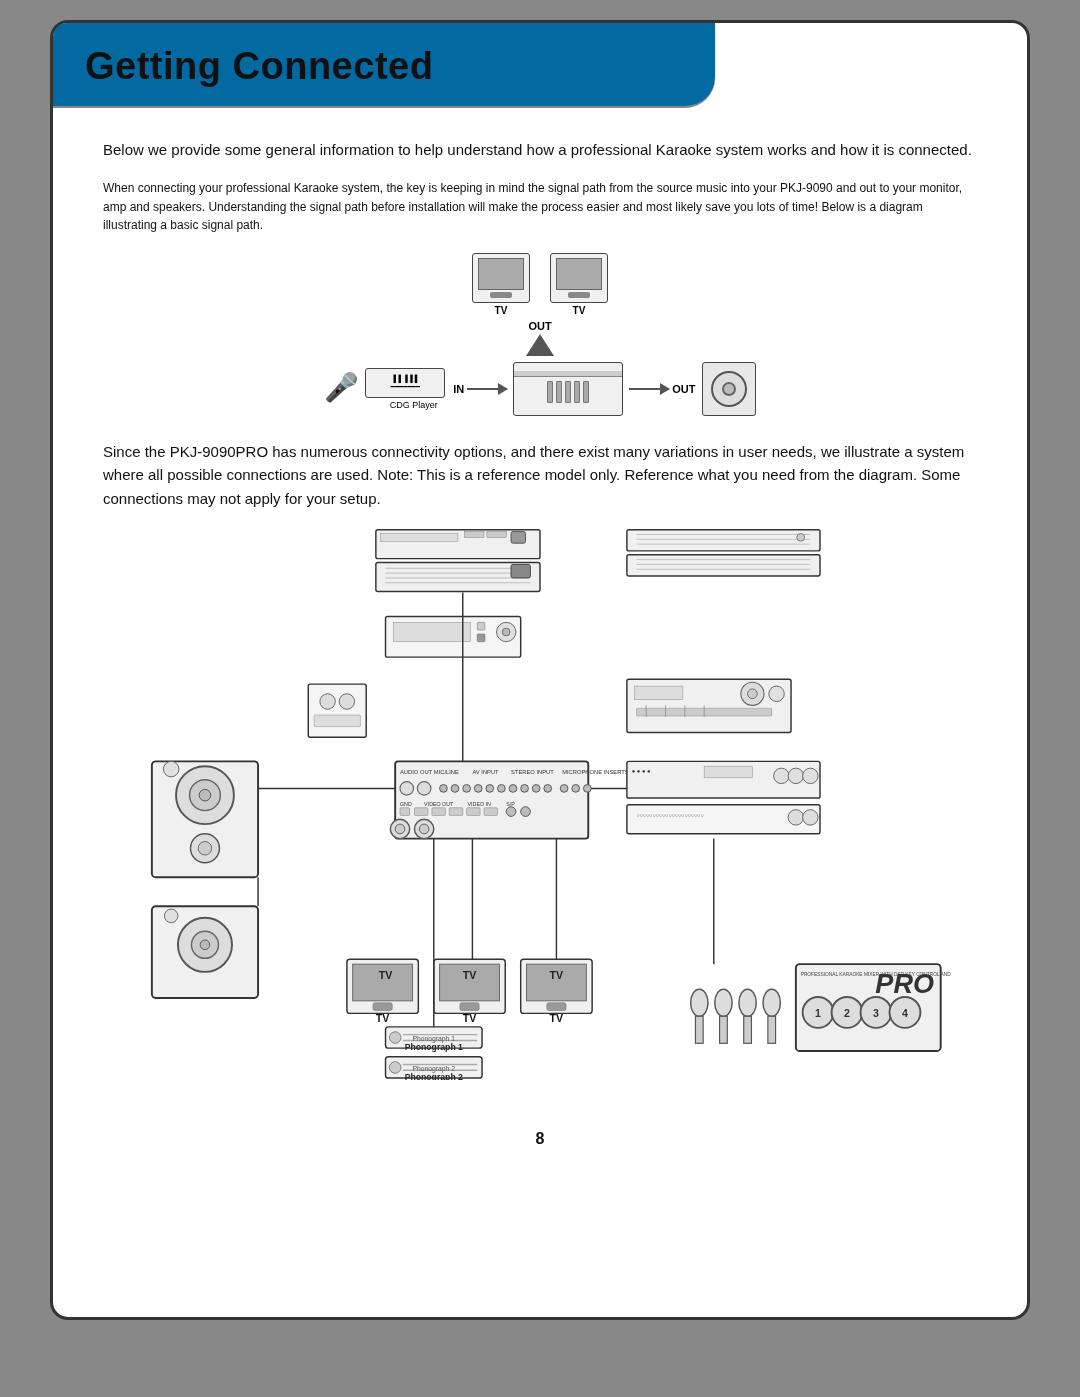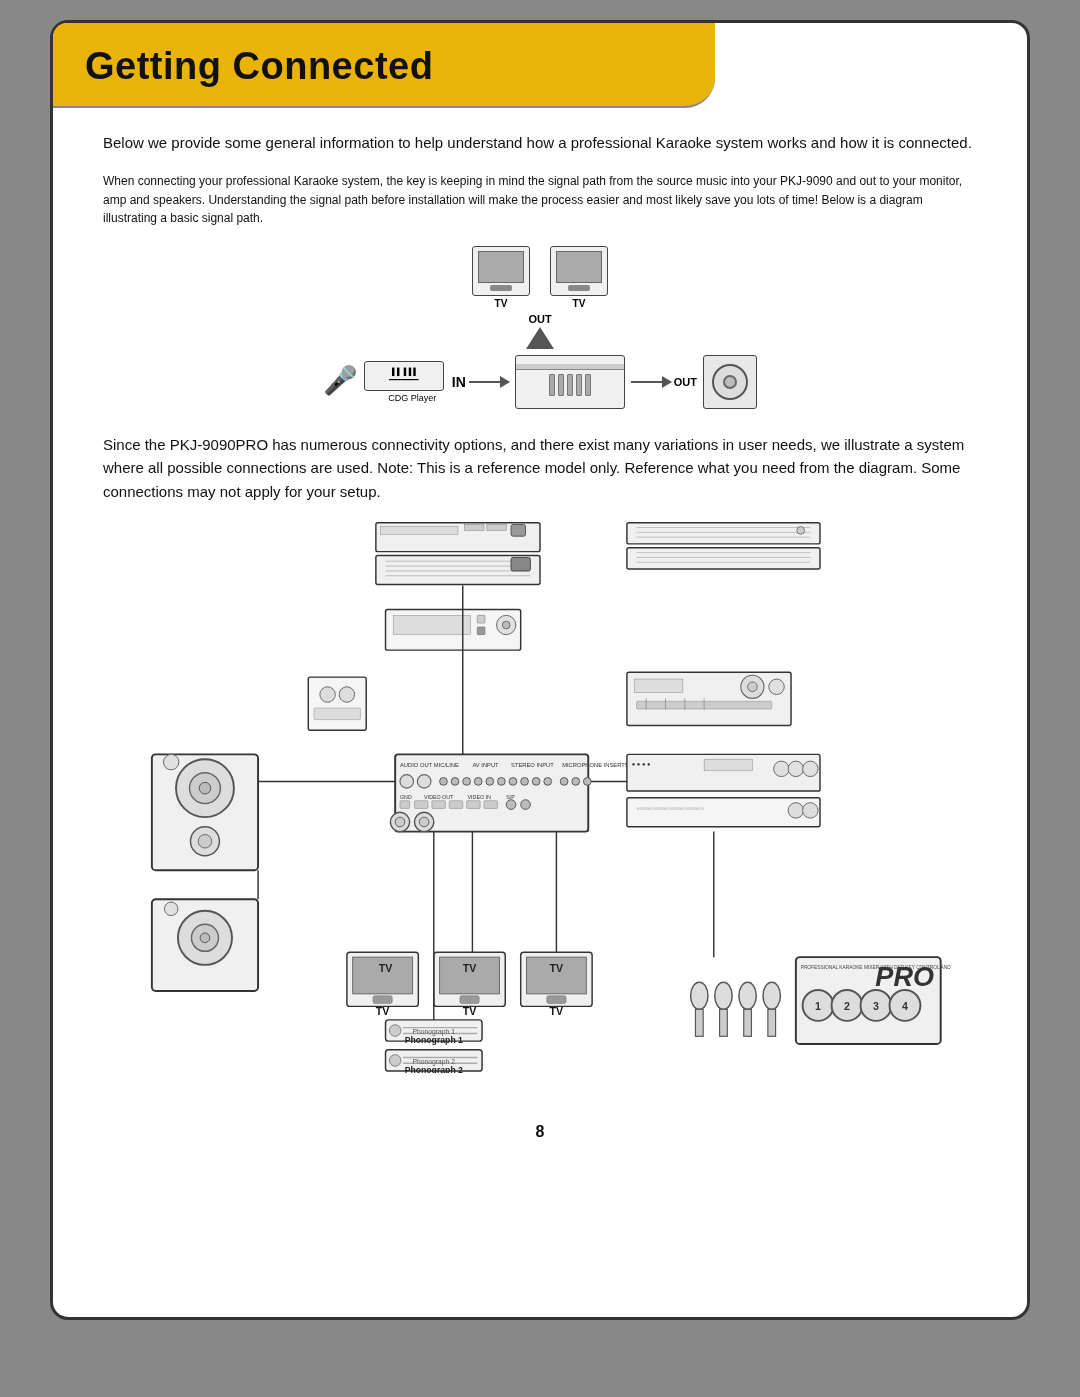--- a/index.html
+++ b/index.html
@@ -15,37 +15,37 @@
     .page {
       background: #fff;
       width: 980px;
       min-height: 1300px;
       border-radius: 18px;
       border: 3px solid #333;
       padding: 0 0 40px 0;
       position: relative;
     }
     .title-bar {
-      background: #eab308;
+      background: #0369a1;
       border-radius: 14px 14px 0 0;
       padding: 22px 32px 18px 32px;
       margin: 0 0 0 0;
       border-bottom: 2px solid #888;
       width: 68%;
       border-radius: 14px 0 30px 0;
     }
     .title-bar h1 {
       font-size: 38px;
       font-weight: 900;
       color: #111;
       font-family: Arial Black, Arial, sans-serif;
       letter-spacing: 0.5px;
     }
     .content {
-      padding: 23px 50px 20px 50px;
+      padding: 30px 50px 20px 50px;
     }
     .intro-text {
       font-size: 15px;
       color: #111;
       line-height: 1.55;
       margin-bottom: 18px;
     }
     .signal-path-title {
       font-weight: bold;
       font-size: 15px;
@@ -179,21 +179,21 @@
         </div>
 
         <div class="col-device" style="margin-right:2px;">
           <div class="device-box cdg-box">
             <div style="font-size:7px;line-height:1.2;">▐▐ ▐▐ ▌<br>━━━━━━━</div>
           </div>
           <div style="font-size:9px;text-align:center;margin-top:2px;margin-left:17px;">CDG Player</div>
         </div>
 
         <div style="display:flex;align-items:center;gap:3px;">
-          <div style="font-size:14px;font-weight:bold;">IN</div>
+          <div style="font-size:11px;font-weight:bold;">IN</div>
           <div style="width:40px;height:2px;background:#555;position:relative;">
             <div style="position:absolute;right:-1px;top:-5px;width:0;height:0;border-top:6px solid transparent;border-bottom:6px solid transparent;border-left:10px solid #555;"></div>
           </div>
         </div>
 
         <div class="col-device">
           <div class="device-box mixer-box">
             <div style="width:100%;height:6px;background:#ccc;border-bottom:1px solid #888;"></div>
             <div style="display:flex;gap:3px;padding:4px;">
               <div style="width:6px;height:22px;background:#aaa;border:1px solid #777;border-radius:1px;"></div>

